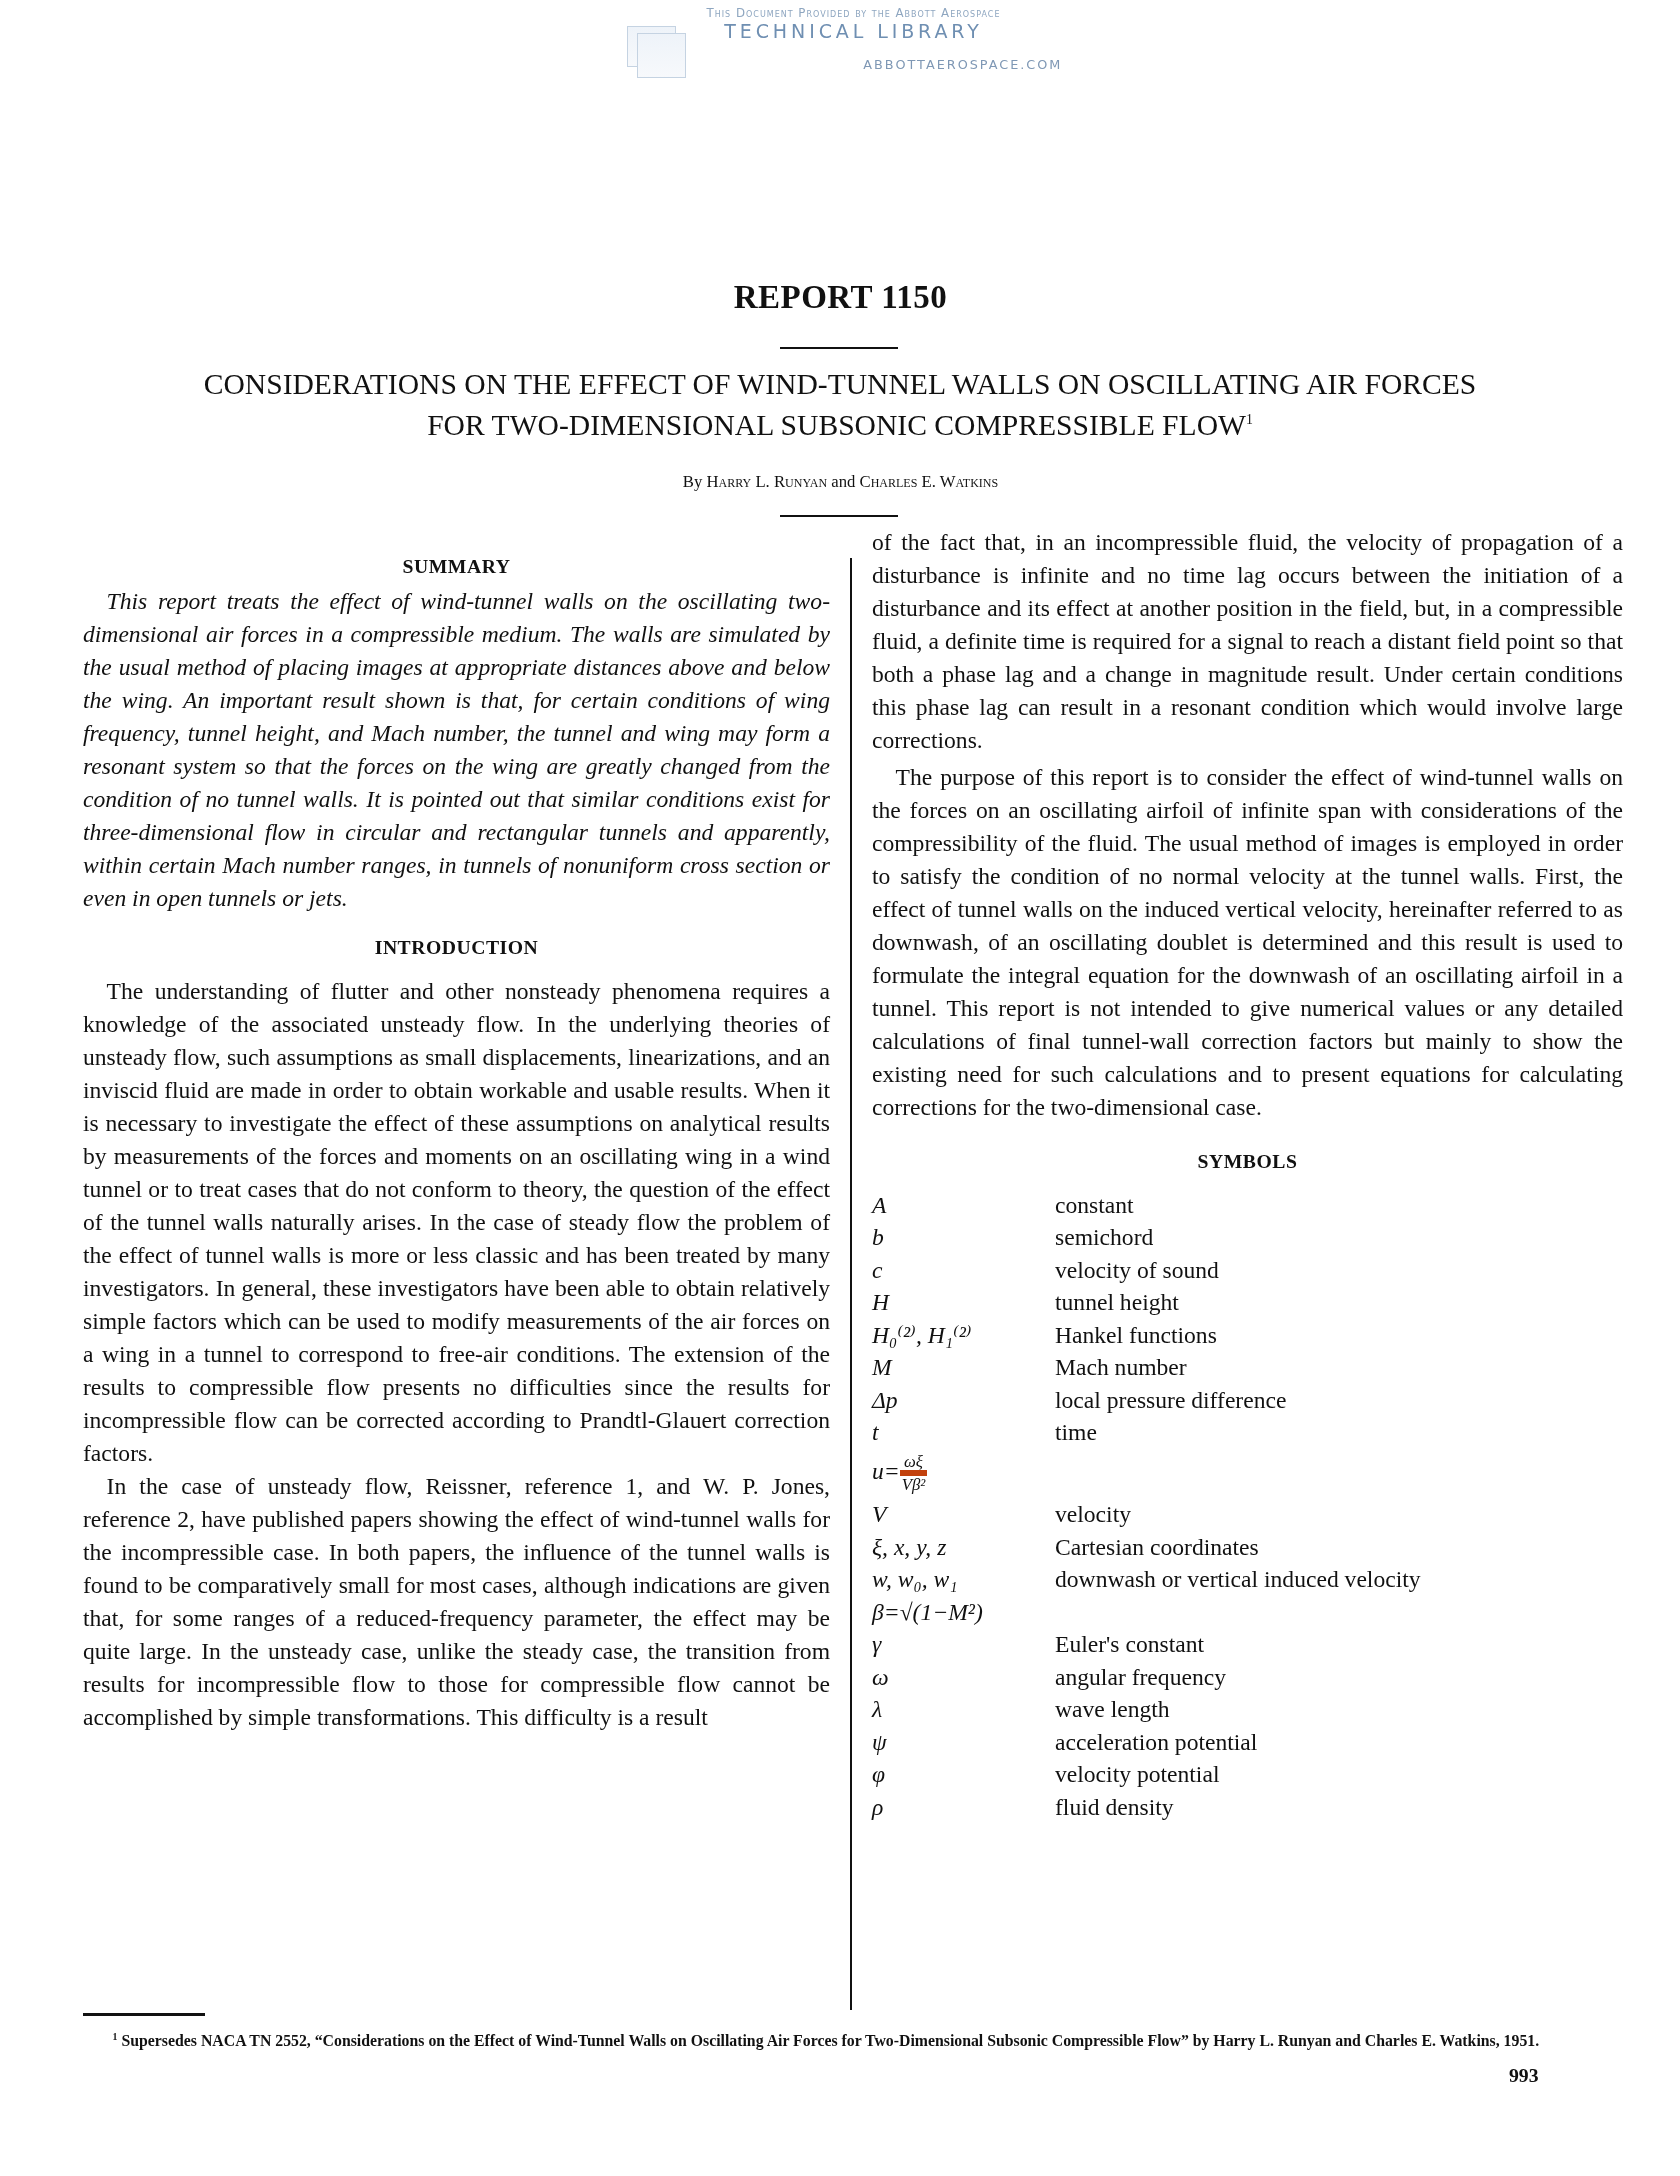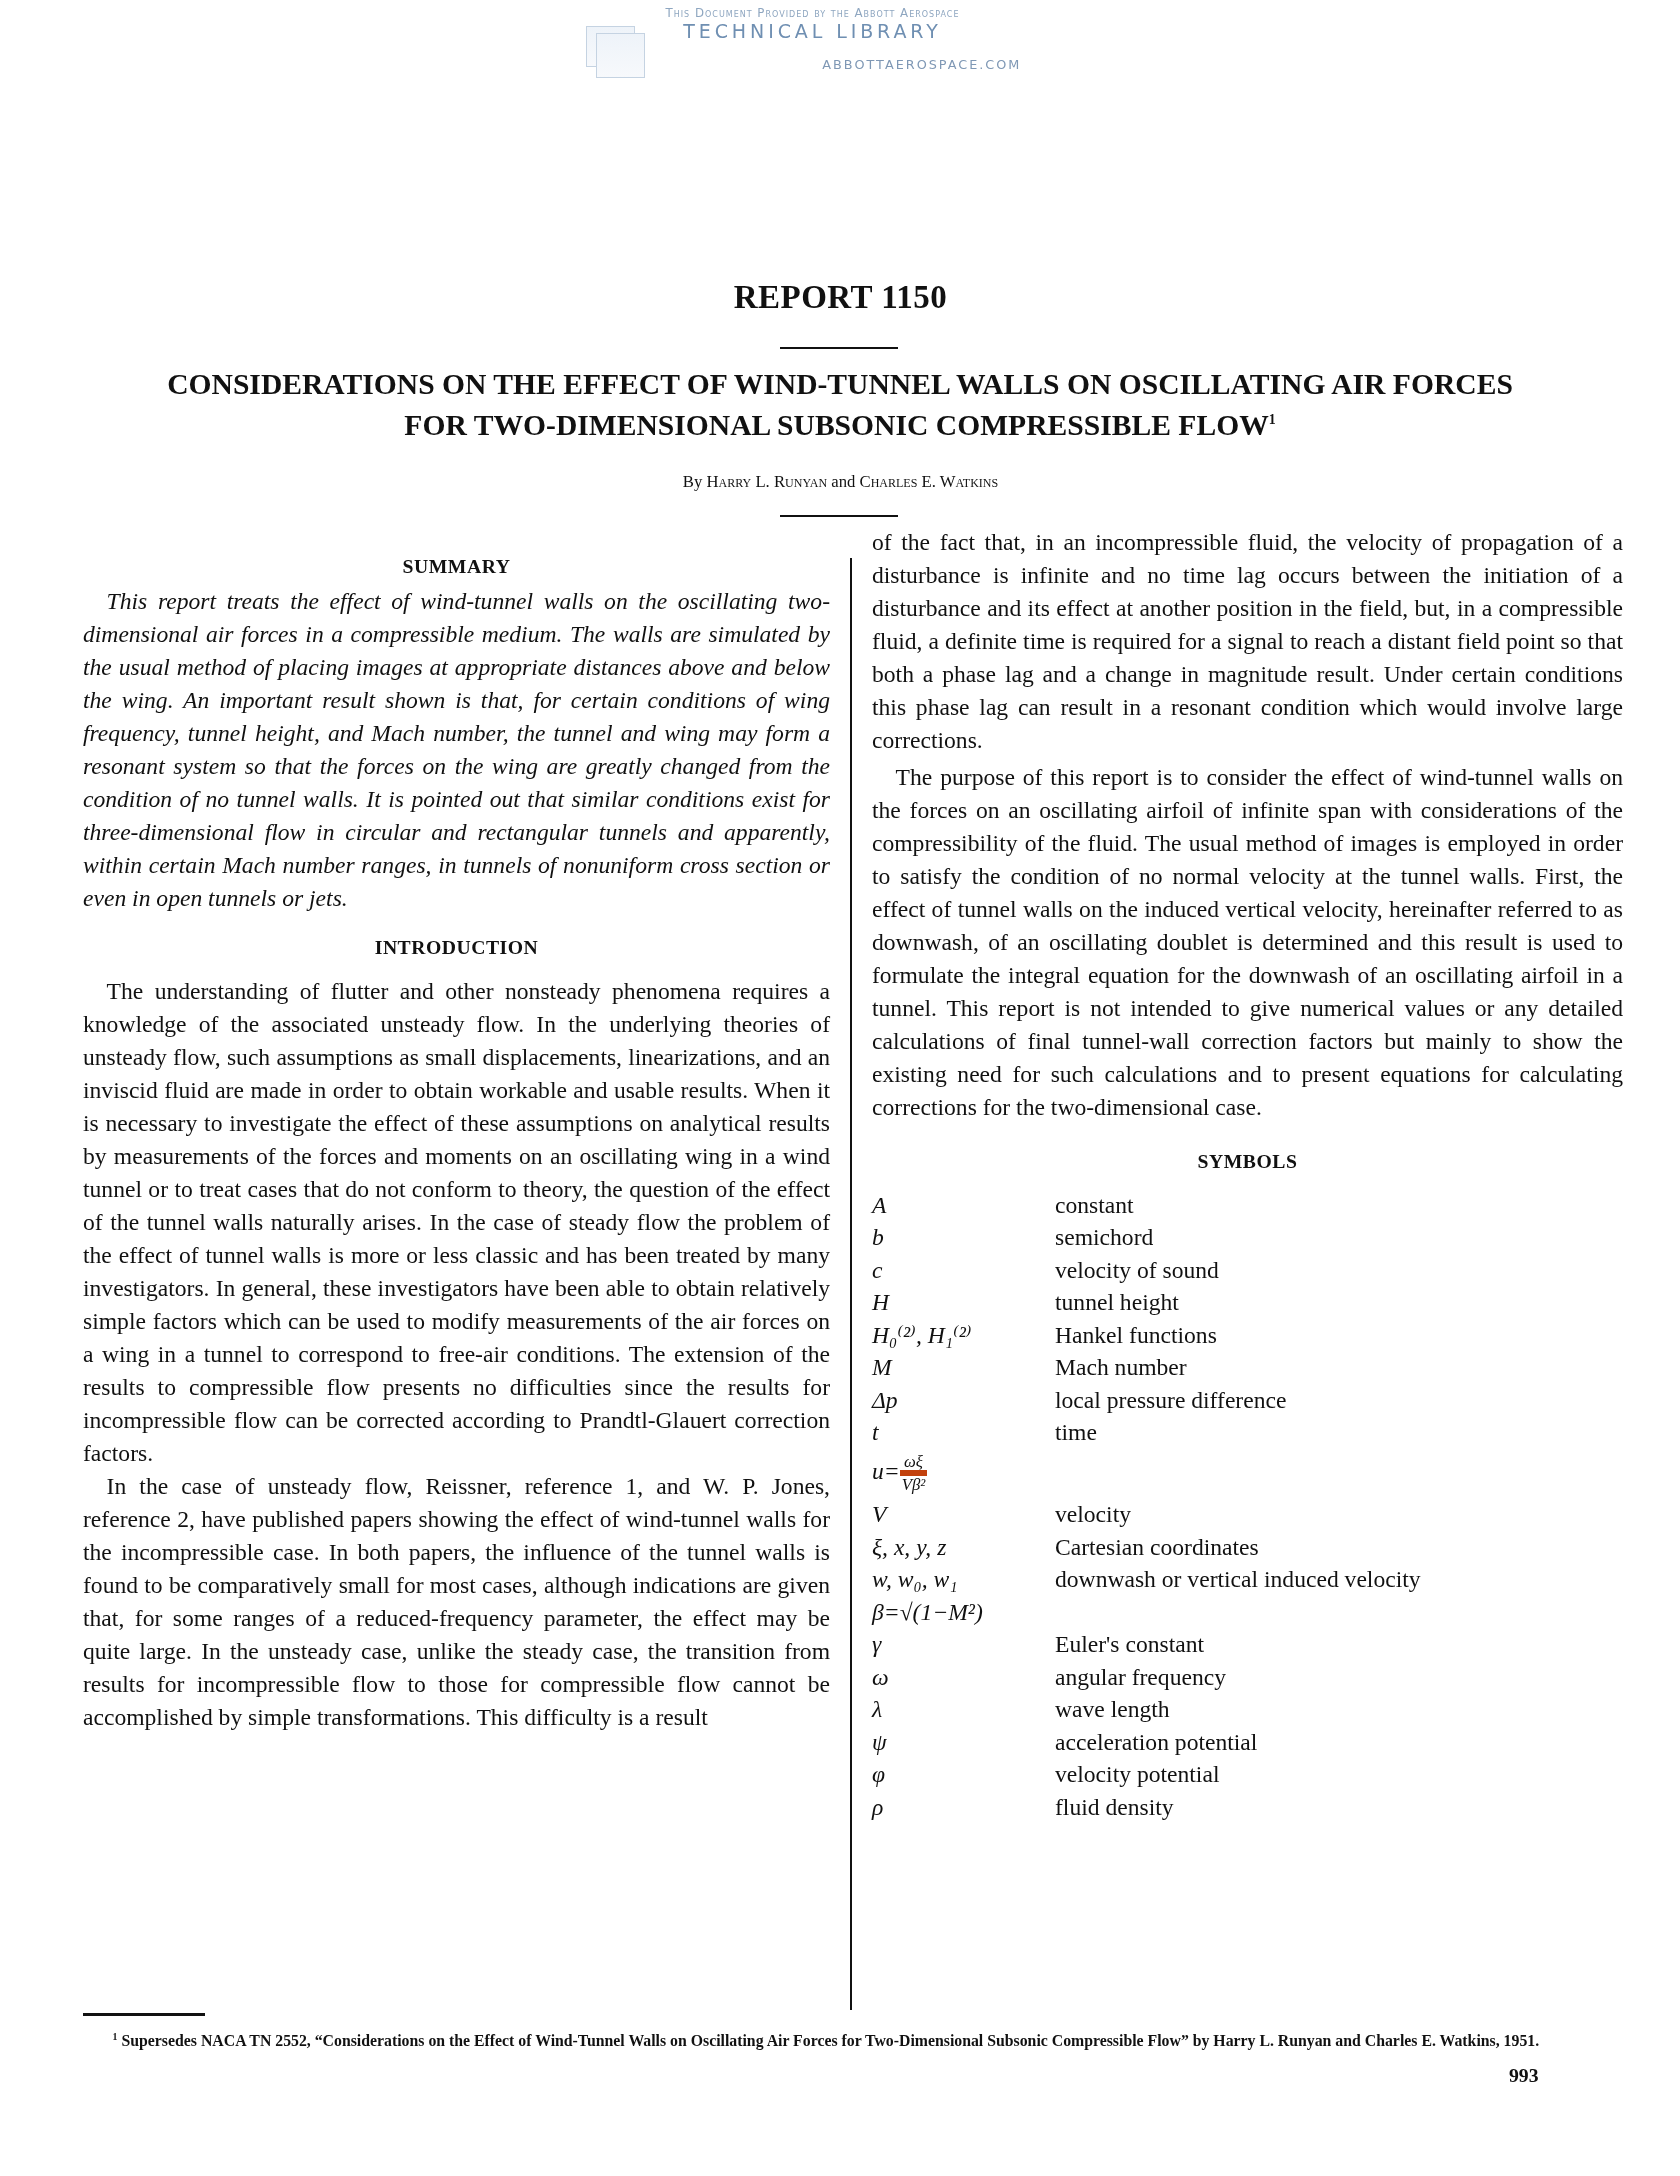--- a/index.html
+++ b/index.html
@@ -1,31 +1,31 @@
 <!DOCTYPE html>
 <html><head>
 <meta charset="utf-8">
 <style>
   html, body { margin: 0; padding: 0; background: #ffffff; }
   body { width: 1681px; height: 2176px; position: relative; overflow: hidden; color: #111; font-family: "Liberation Serif", "DejaVu Serif", serif; }
 
   
-  .wm { position: absolute; left: 576px; top: 5.9px; width: 473px; height: 89px; }
+  .wm { position: absolute; left: 617px; top: 5.9px; width: 473px; height: 89px; }
   .wm-logo { position: absolute; left: 9.9px; top: 19.7px; width: 69px; height: 55px; }
   .wm-logo .sheet { position: absolute; border: 1px solid #c5d3e2; background: linear-gradient(180deg, #eef3f9, #f7f9fc); }
   .wm-logo .s1 { left: 0; top: 0; width: 47px; height: 39px; }
   .wm-logo .s2 { left: 9.9px; top: 7.9px; width: 47px; height: 43px; }
   .wm-line1 { position: absolute; left: 0; top: 0; width: 473px; text-align: center; font-family: "DejaVu Sans", sans-serif; font-size: 11.8px; letter-spacing: 1px; color: #8ea6c0; font-variant: small-caps; white-space: nowrap; }
   .wm-line2 { position: absolute; left: 0; top: 13.8px; width: 473px; text-align: center; font-family: "DejaVu Sans", sans-serif; font-size: 19px; letter-spacing: 3.9px; color: #6f8fb2; white-space: nowrap; }
   .wm-line3 { position: absolute; right: 27.6px; top: 51px; font-family: "DejaVu Sans", sans-serif; font-size: 12.8px; letter-spacing: 2px; color: #7f98b5; white-space: nowrap; }
 
   
   .report-no { position: absolute; left: 0; width: 1681px; top: 279px; text-align: center; font-weight: bold; font-size: 33px; letter-spacing: 0.5px; }
   .rule { position: absolute; height: 2px; background: #111; }
-  .title { position: absolute; left: 59px; width: 1562px; top: 367px; text-align: center; font-weight: bold; font-size: 29.6px; line-height: 35px; text-transform: uppercase; }
+  .title { position: absolute; left: 59px; width: 1562px; top: 367px; text-align: center; font-weight: normal; font-size: 29.6px; line-height: 35px; text-transform: uppercase; }
   .title sup { font-size: 13.8px; }
   .byline { position: absolute; left: 0; width: 1681px; top: 472px; text-align: center; font-size: 16.7px; }
   .byline .sc { font-variant: small-caps; }
 
   
   .col { position: absolute; font-size: 23.6px; line-height: 33px; text-align: justify; }
   .col-left { left: 83px; width: 747px; top: 552px; }
   .col-right { left: 872px; width: 751px; top: 526px; }
   .divider { position: absolute; left: 850px; top: 558px; width: 2px; height: 1452px; background: #111; }
 

